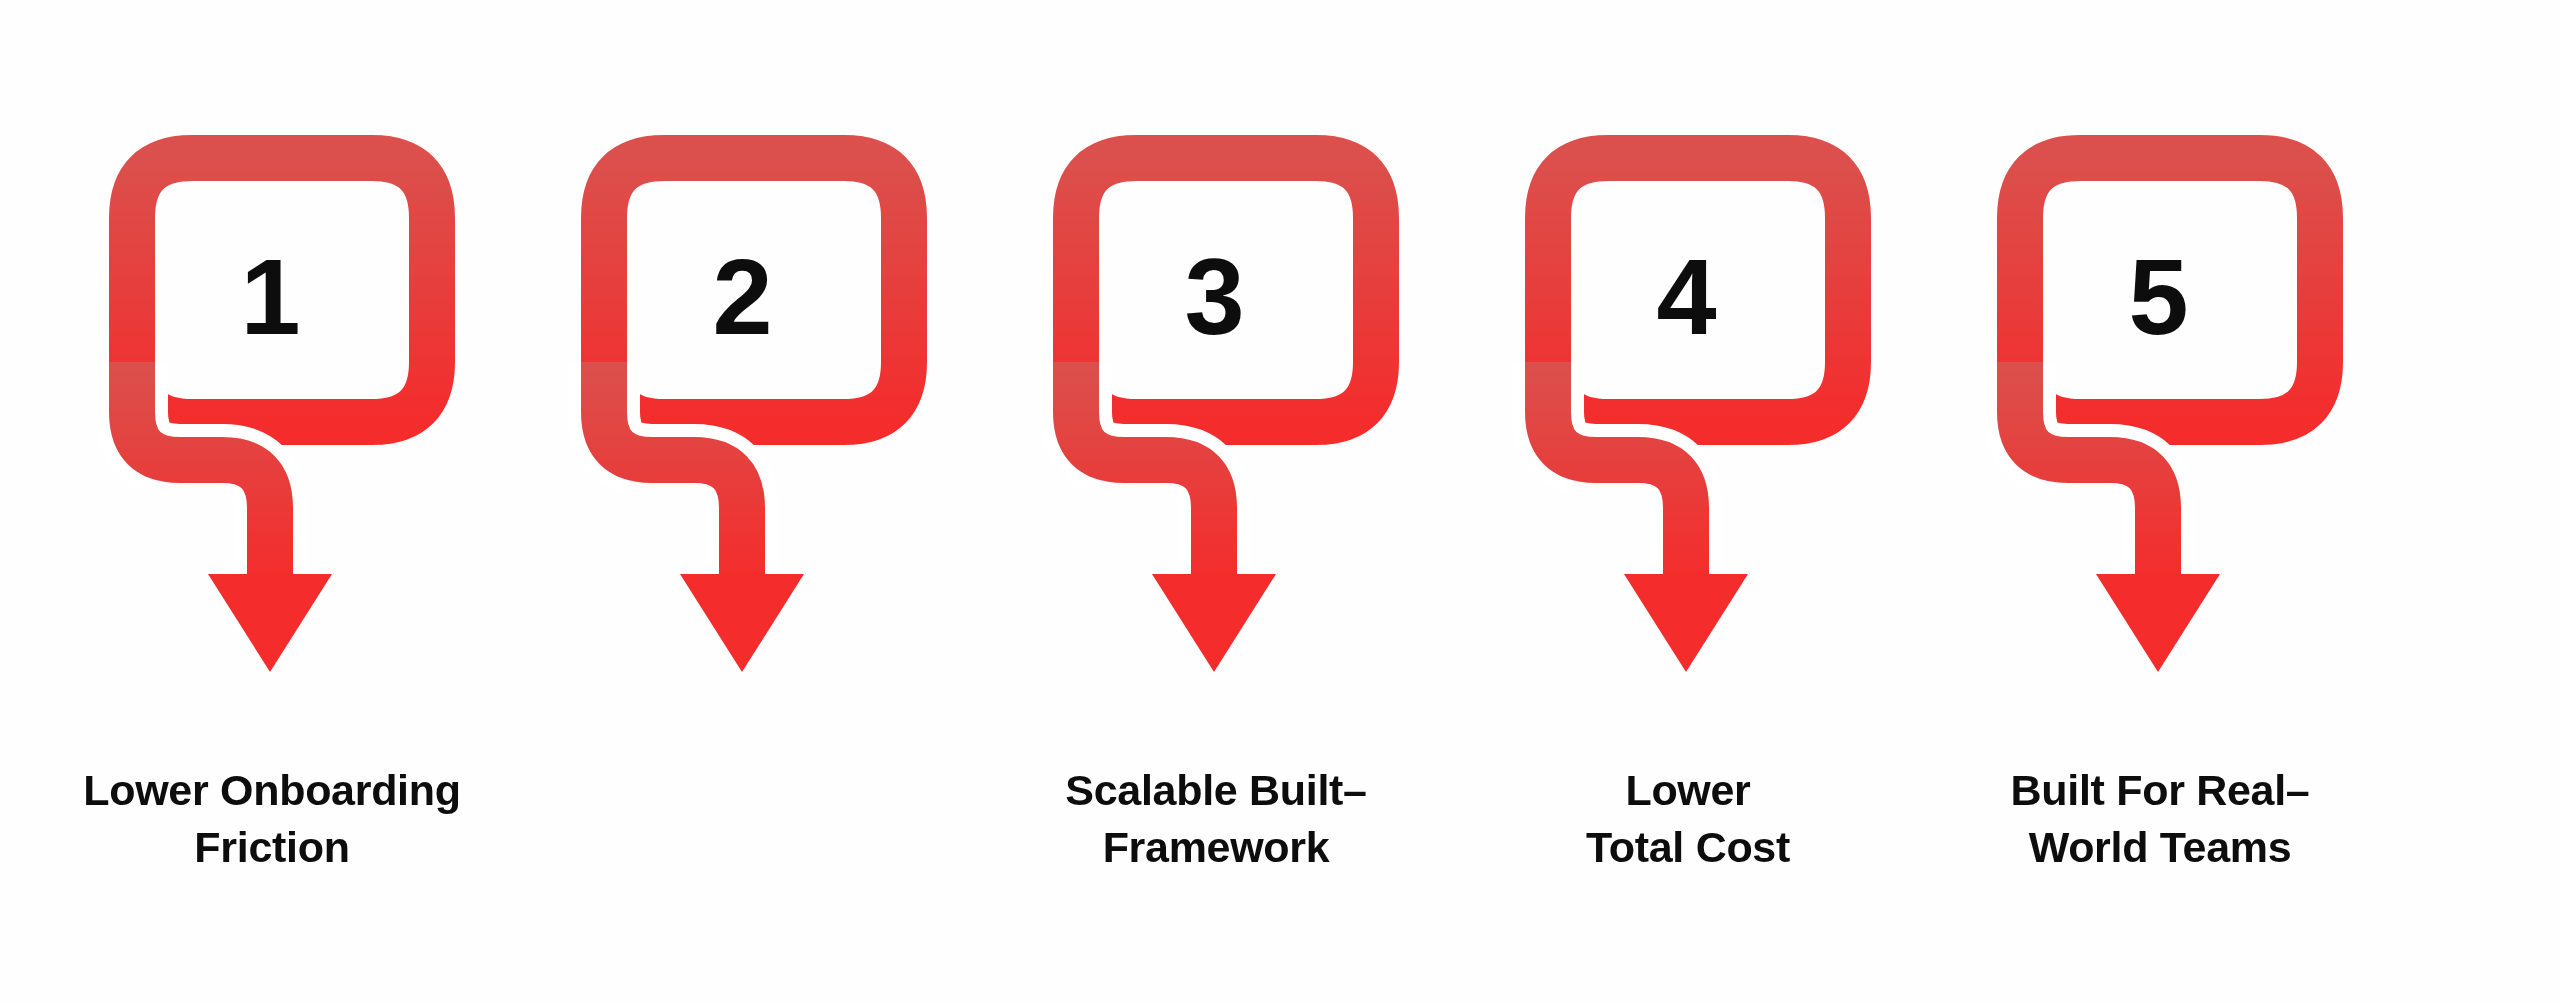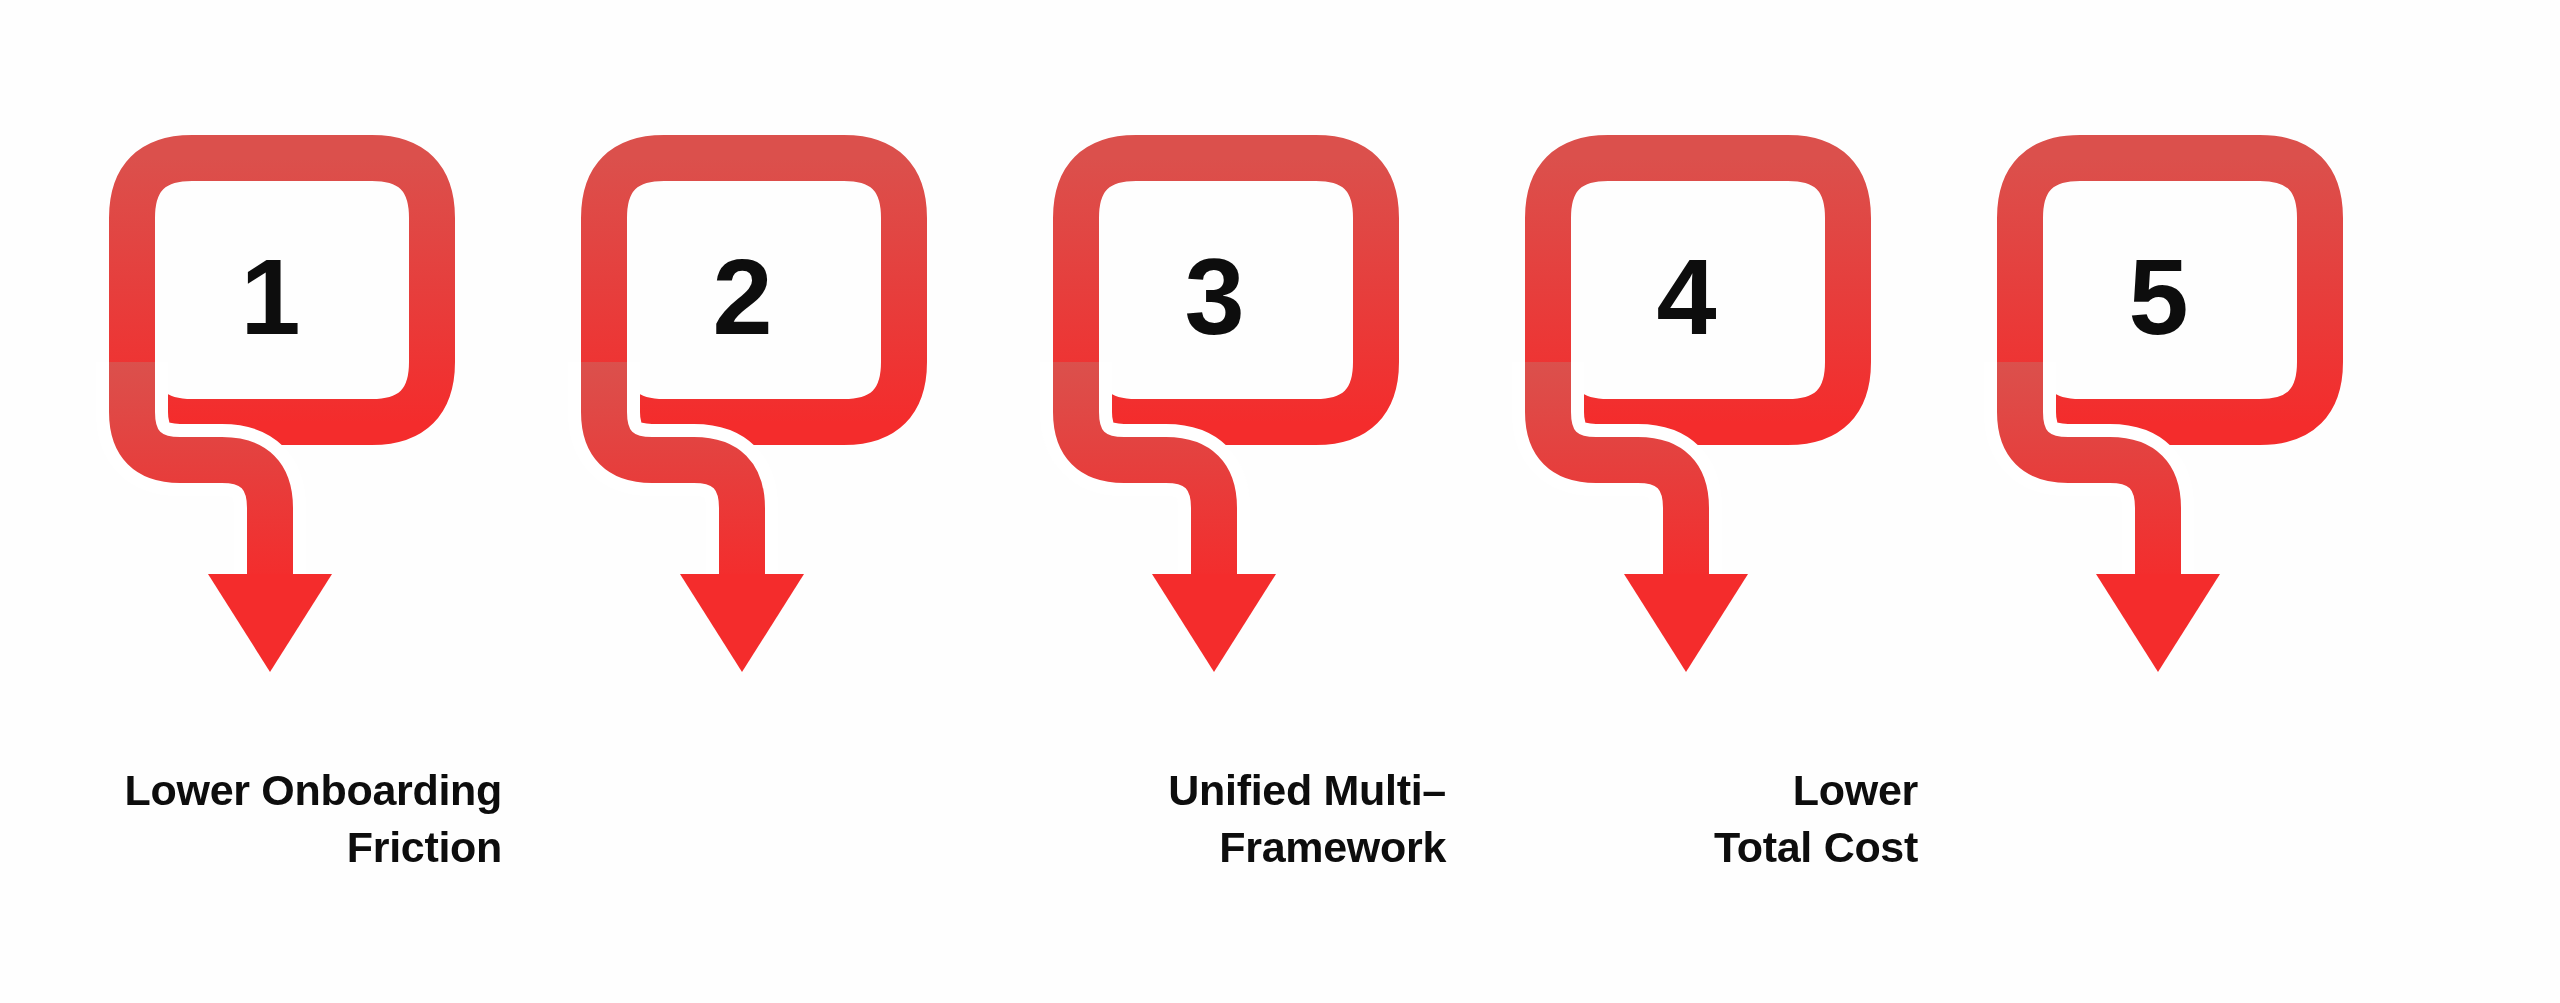--- a/index.html
+++ b/index.html
@@ -75,21 +75,21 @@
     line-height: 1;
     letter-spacing: -1px;
   }
 
   
   .caption {
     position: absolute;
     left: 0;
     top: 762px;
     width: 460px;
-    text-align: right;
+    text-align: center;
     font-family: "Liberation Sans", sans-serif;
     font-size: 43px;
     font-weight: 700;
     line-height: 1.32;
     color: #0d0d0d;
     letter-spacing: -0.3px;
     white-space: pre-line;
   }
 </style>
 </head>
@@ -166,21 +166,21 @@
           <g>
             <path d="M 62 250 L 62 300 Q 62 348 110 348 L 152 348 Q 200 348 200 396 L 200 470" fill="none" stroke="#FFFFFF" stroke-width="72" stroke-linecap="butt"></path>
             <path d="M 62 250 L 62 300 Q 62 348 110 348 L 152 348 Q 200 348 200 396 L 200 470" fill="none" stroke="url(#g3)" stroke-width="46" stroke-linecap="butt"></path>
             <polygon points="138,462 262,462 200,560" fill="#F42C2C"></polygon>
           </g>
         </svg>
       </div>
       <div class="numwrap">
         <span class="num">3</span>
       </div>
-      <div class="caption">Unified Multi–
+      <div class="caption">Scalable Built–
 Framework</div>
     </div>
 
     <div class="step">
       <div class="glyph">
         <svg viewBox="0 0 420 620" xmlns="http://www.w3.org/2000/svg">
           <defs>
             <linearGradient id="g4" x1="0" y1="0" x2="0" y2="1">
               <stop offset="0%" stop-color="#DB504C"></stop>
               <stop offset="45%" stop-color="#E5403E"></stop>
@@ -220,16 +220,18 @@
           <g>
             <path d="M 62 250 L 62 300 Q 62 348 110 348 L 152 348 Q 200 348 200 396 L 200 470" fill="none" stroke="#FFFFFF" stroke-width="72" stroke-linecap="butt"></path>
             <path d="M 62 250 L 62 300 Q 62 348 110 348 L 152 348 Q 200 348 200 396 L 200 470" fill="none" stroke="url(#g5)" stroke-width="46" stroke-linecap="butt"></path>
             <polygon points="138,462 262,462 200,560" fill="#F42C2C"></polygon>
           </g>
         </svg>
       </div>
       <div class="numwrap">
         <span class="num">5</span>
       </div>
+      <div class="caption">Built For Real–
+World Teams</div>
     </div>
 
   </div>
 </div>
 
 </body></html>

